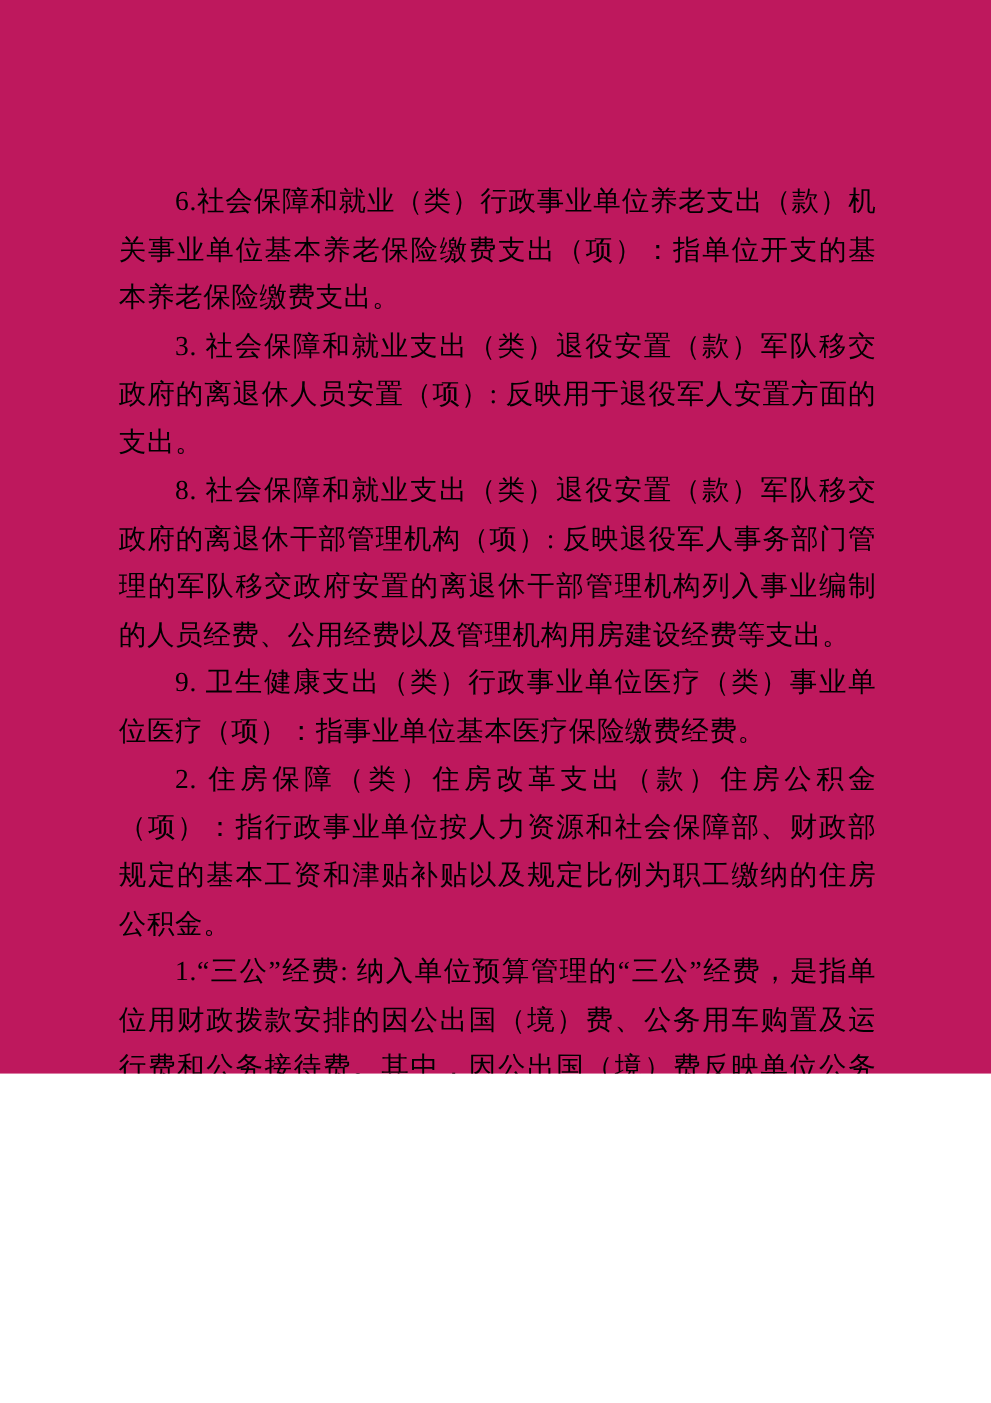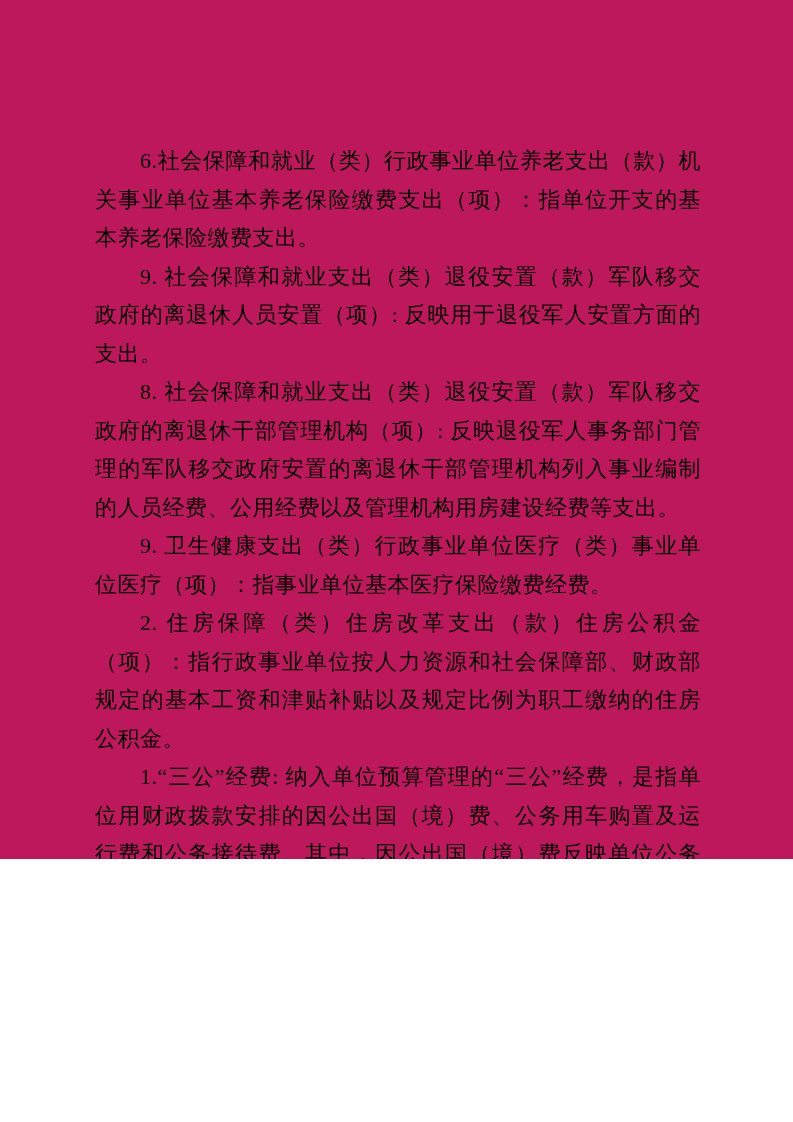--- a/index.html
+++ b/index.html
@@ -41,20 +41,20 @@
     color: #000000;
     font-family: "Liberation Serif", "DejaVu Serif", serif;
   }
 </style>
 </head>
 <body>
 
 <div class="page">
   <div class="content" id="paragraph-container">
       <p>6.社会保障和就业（类）行政事业单位养老支出（款）机关事业单位基本养老保险缴费支出（项）：指单位开支的基本养老保险缴费支出。</p>
-      <p>9. 社会保障和就业支出（类）退役安置（款）军队移交政府的离退休人员安置（项）: 反映用于退役军人安置方面的支出。</p>
+      <p>3. 社会保障和就业支出（类）退役安置（款）军队移交政府的离退休人员安置（项）: 反映用于退役军人安置方面的支出。</p>
       <p>8. 社会保障和就业支出（类）退役安置（款）军队移交政府的离退休干部管理机构（项）: 反映退役军人事务部门管理的军队移交政府安置的离退休干部管理机构列入事业编制的人员经费、公用经费以及管理机构用房建设经费等支出。</p>
       <p>9. 卫生健康支出（类）行政事业单位医疗（类）事业单位医疗（项）：指事业单位基本医疗保险缴费经费。</p>
       <p>2. 住房保障（类）住房改革支出（款）住房公积金（项）：指行政事业单位按人力资源和社会保障部、财政部规定的基本工资和津贴补贴以及规定比例为职工缴纳的住房公积金。</p>
       <p>1.“三公”经费: 纳入单位预算管理的“三公”经费，是指单位用财政拨款安排的因公出国（境）费、公务用车购置及运行费和公务接待费。其中，因公出国（境）费反映单位公务出国（境）的国际旅费、国外城市间交通费、住宿费、伙食费、培训费、公杂费等支出；公务用车购置及运行费反映单位公务用车车辆购置支出（含车辆购置税）及租用费、燃料费、维修费、过路过桥费、保险费等支出；公务接待费反映单位按规定开支的各类公务接待（含外宾接待）支出。</p>
     </div>
   <div class="page-number">– 11 –</div>
 </div>
 
 </body></html>

